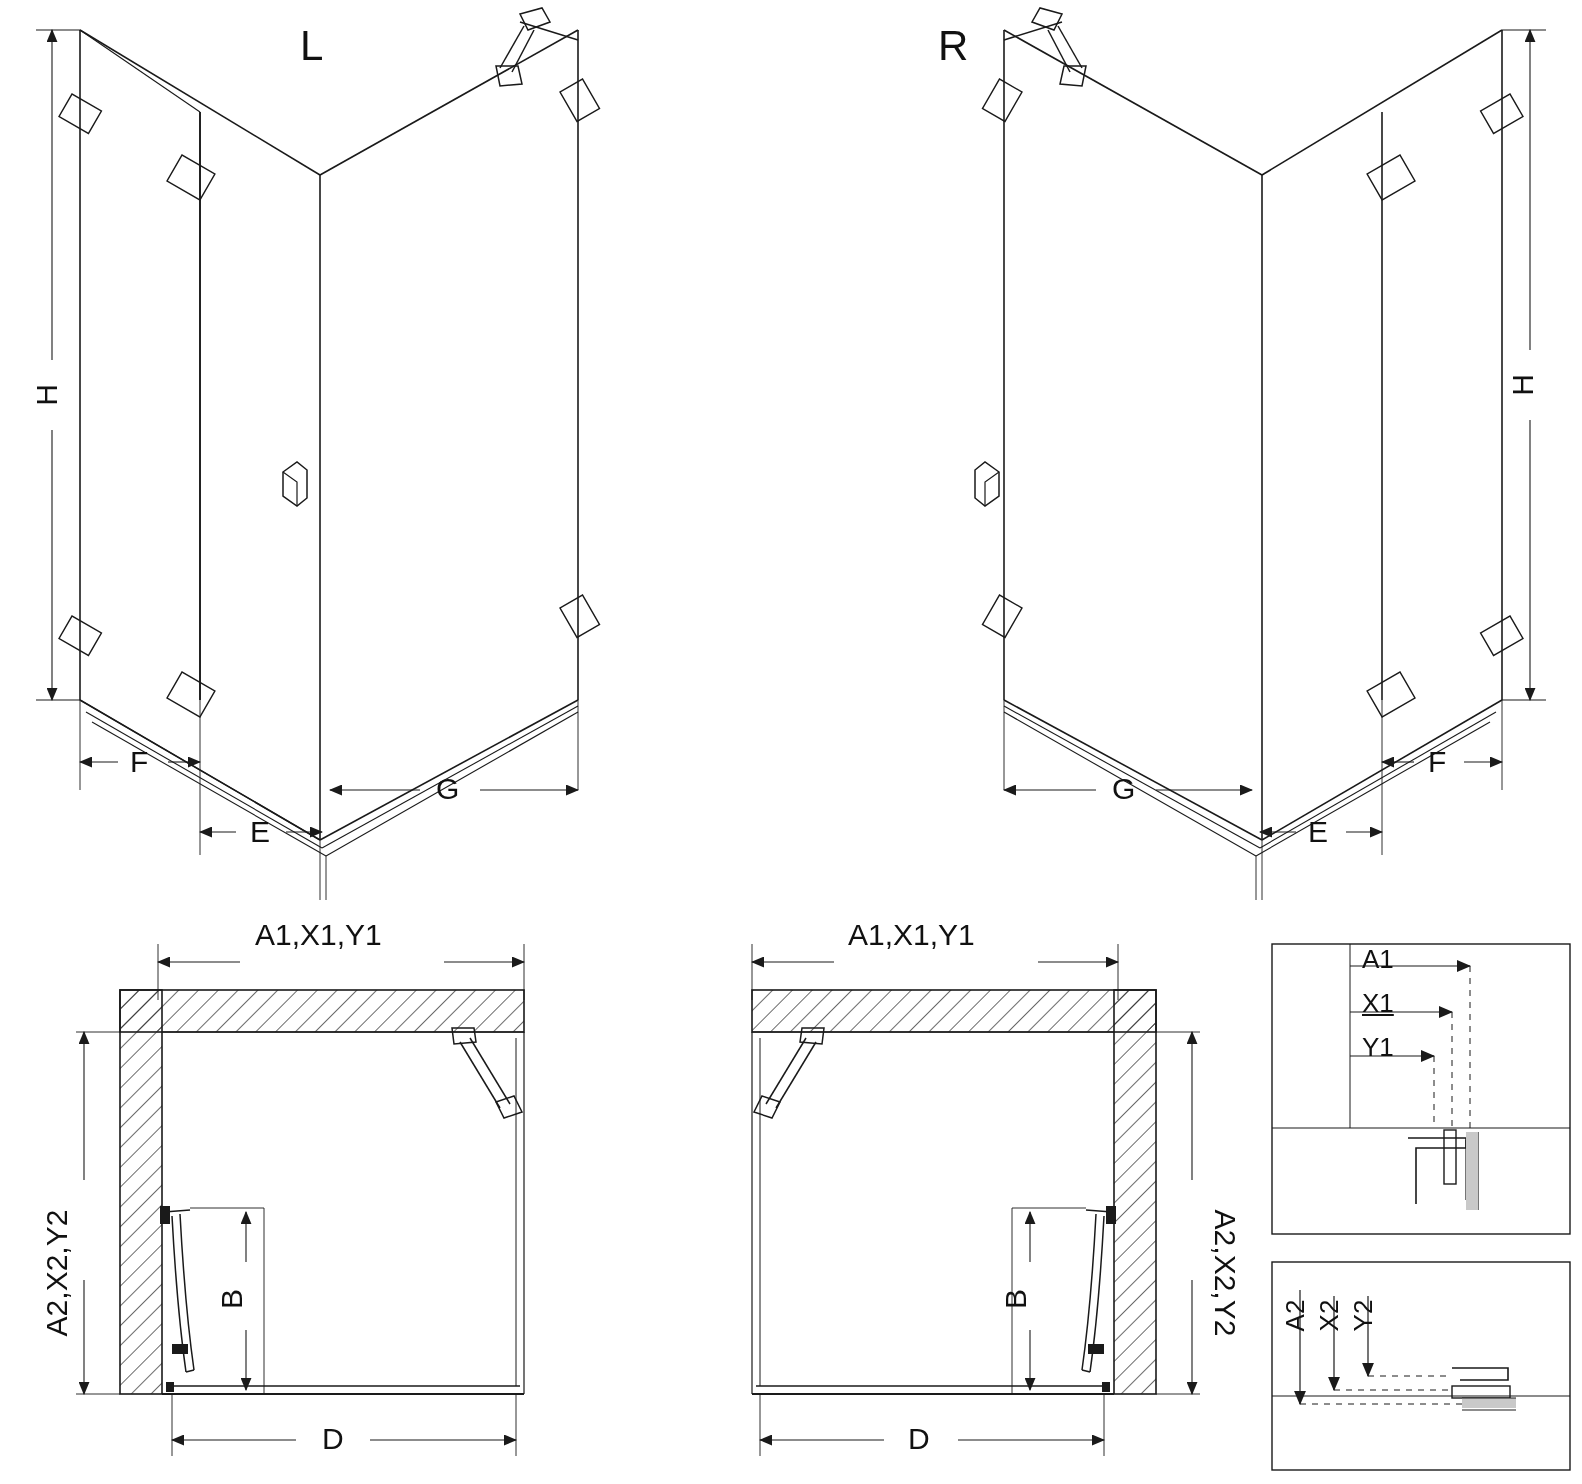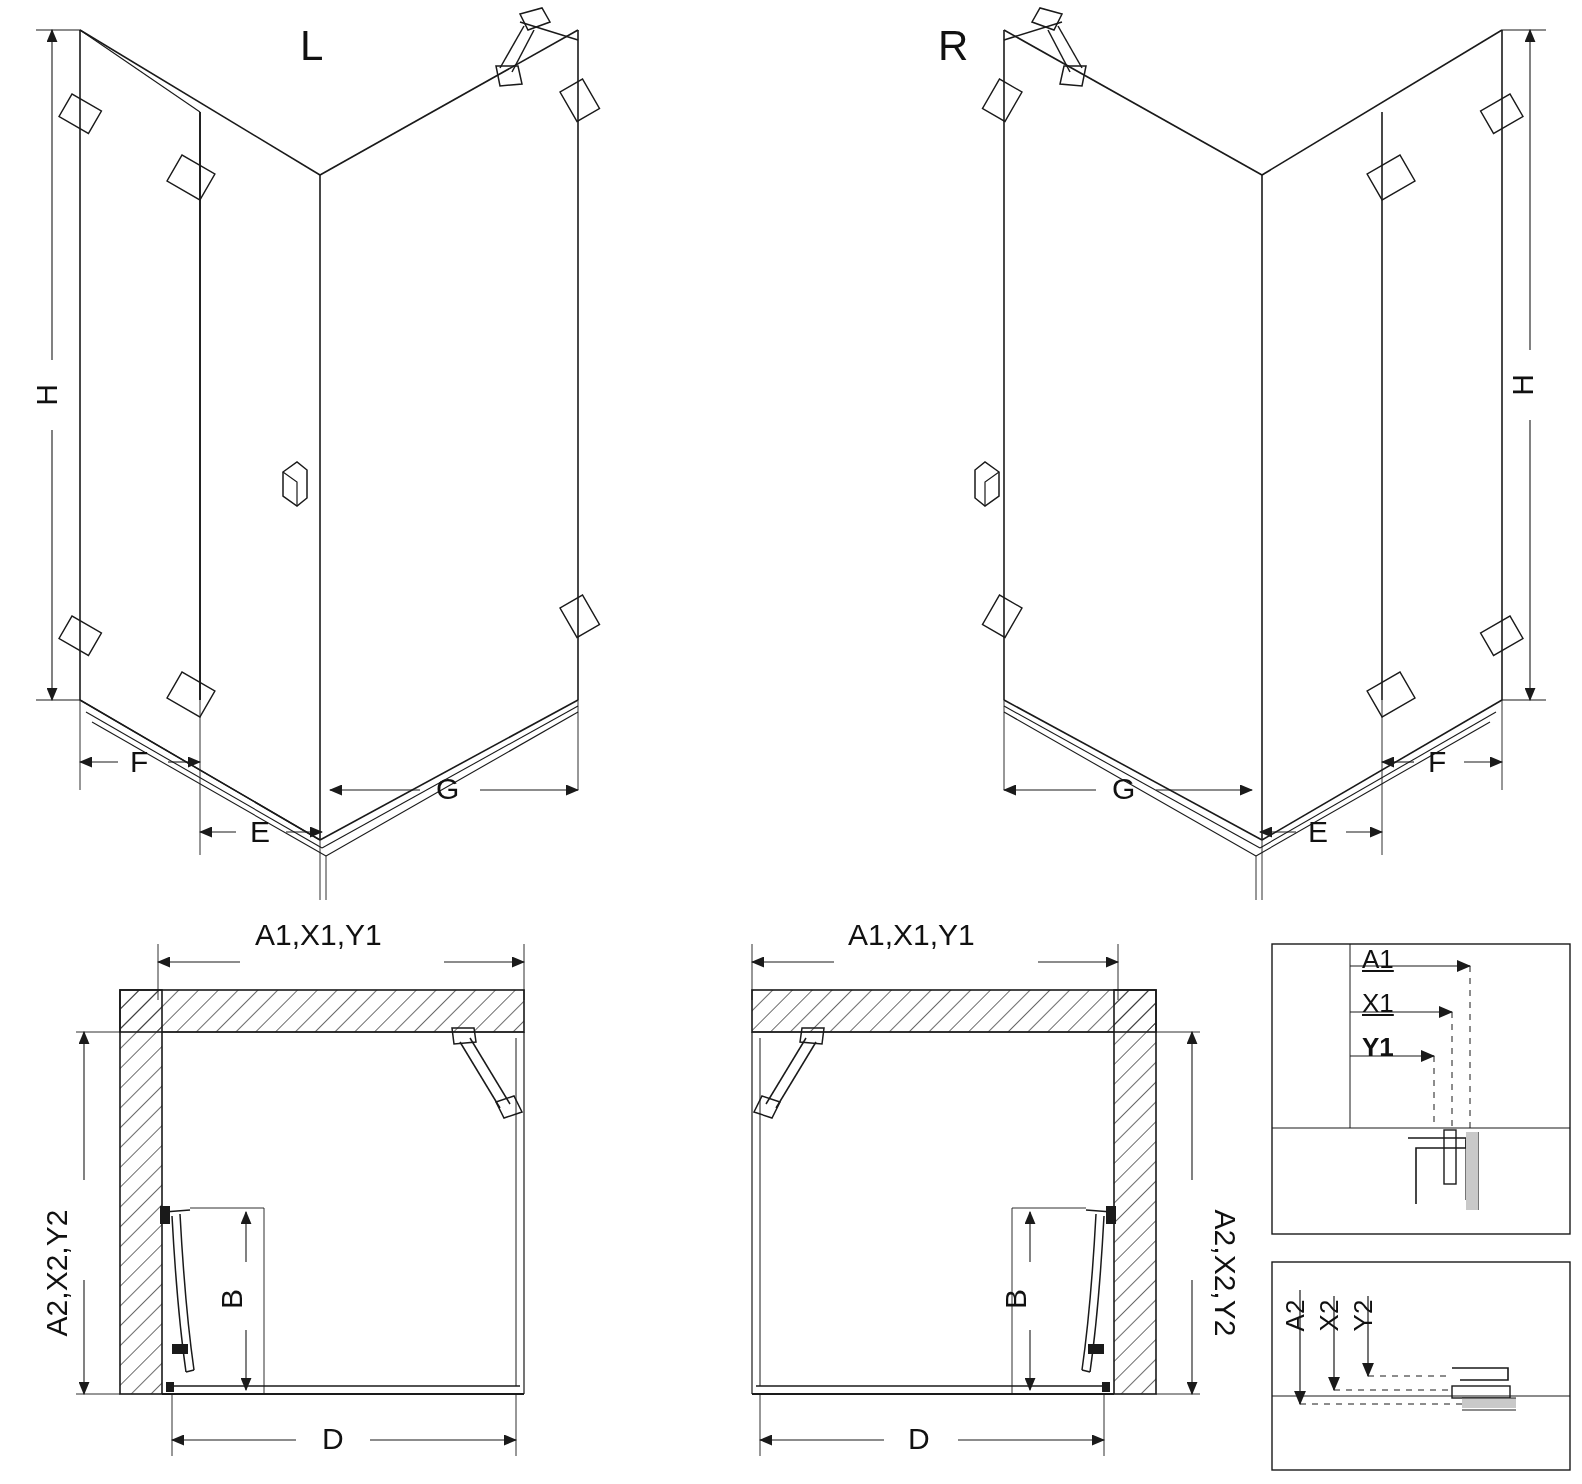--- a/index.html
+++ b/index.html
@@ -306,21 +306,21 @@
 
 <div class="lbl mid rot90" style="left:-43px;top:1256px;width:200px;text-align:center;">A2,X2,Y2</div>
 <div class="lbl mid rot90cw" style="left:1125px;top:1256px;width:200px;text-align:center;">A2,X2,Y2</div>
 
 <div class="lbl mid rot90" style="left:222px;top:1282px;">B</div>
 <div class="lbl mid rot90" style="left:1006px;top:1282px;">B</div>
 
 <div class="lbl mid" style="left:322px;top:1422px;">D</div>
 <div class="lbl mid" style="left:908px;top:1422px;">D</div>
 
-<div class="lbl sm" style="left:1362px;top:944px;text-decoration:underline;">A1</div>
+<div class="lbl sm" style="left:1362px;top:944px;">A1</div>
 <div class="lbl sm" style="left:1362px;top:988px;text-decoration:underline;">X1</div>
-<div class="lbl sm" style="left:1362px;top:1032px;font-weight:bold;">Y1</div>
+<div class="lbl sm" style="left:1362px;top:1032px;">Y1</div>
 
 <div class="lbl sm rot90" style="left:1280px;top:1300px;">A2</div>
 <div class="lbl sm rot90" style="left:1314px;top:1300px;">X2</div>
 <div class="lbl sm rot90" style="left:1348px;top:1300px;">Y2</div>
 
 </div>
 
 </body></html>

